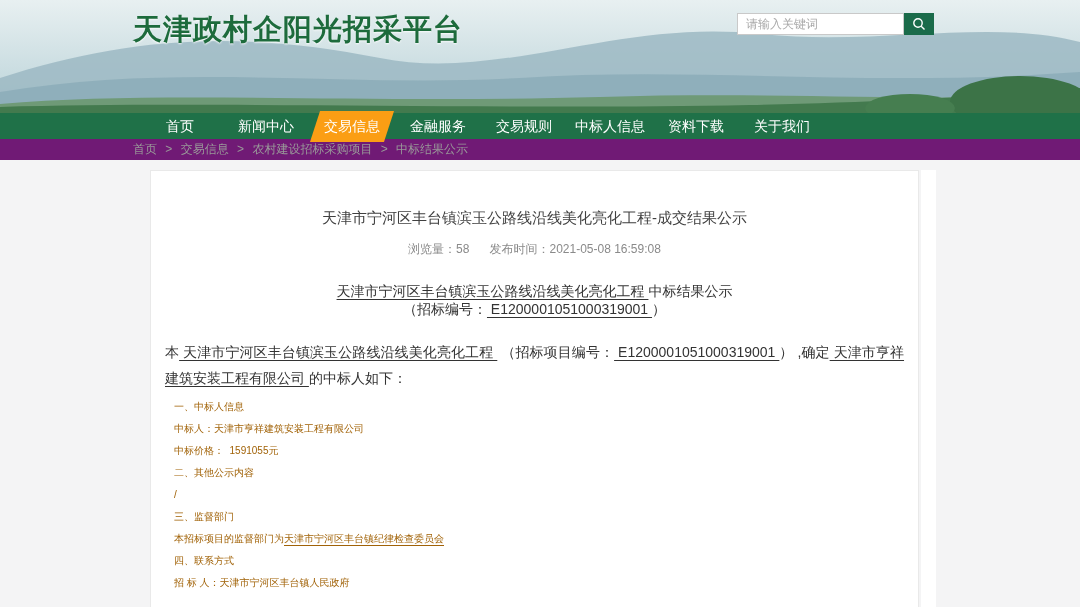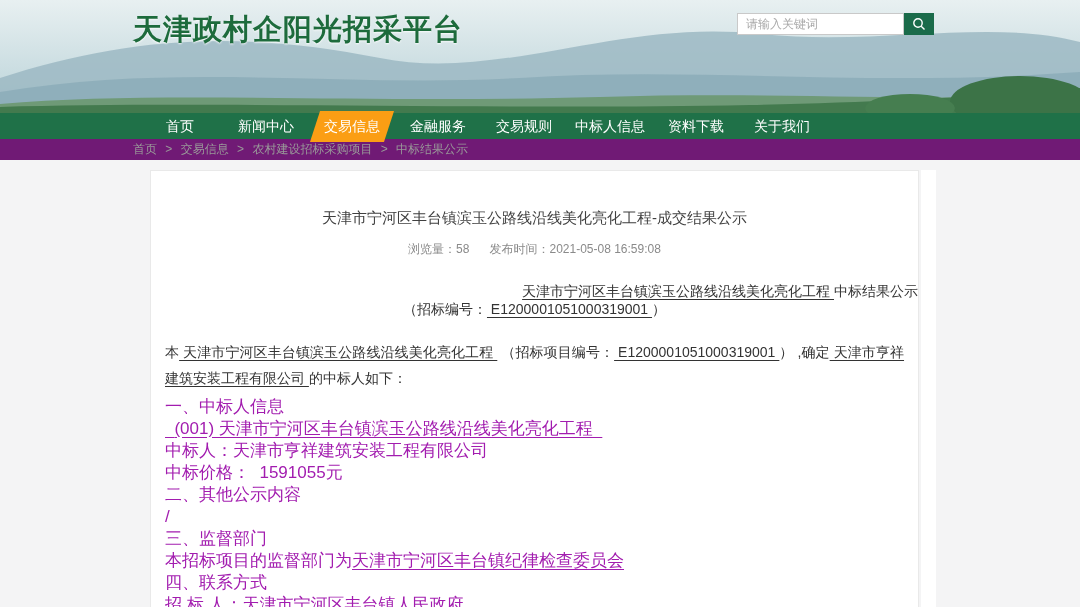--- a/index.html
+++ b/index.html
@@ -36,26 +36,26 @@
 
   
   .main-bg{position:absolute;top:160px;left:0;width:1080px;height:447px;background:#f4f4f5;}
   .gutter{position:absolute;left:921px;top:170px;width:15px;height:437px;background:#fff;}
   .card{position:absolute;left:150px;top:170px;width:769px;height:437px;background:#fff;
         border:1px solid #e9e9e9;border-bottom:none;box-sizing:border-box;overflow:hidden;}
 
   .art-title{margin-top:38px;text-align:center;font-size:15px;color:#404040;}
   .art-meta{margin-top:13px;text-align:center;font-size:12px;color:#8a8a8a;}
   .art-meta .gap{display:inline-block;width:20px;}
-  .sub1{margin-top:25px;text-align:right;font-size:14px;color:#333;}
+  .sub1{margin-top:25px;text-align:center;font-size:14px;color:#333;}
   .sub2{text-align:center;font-size:14px;color:#333;}
   .para{margin:20px 14px 0;font-size:14px;color:#333;line-height:26px;
         white-space:pre-wrap;text-align:justify;}
   .lines{margin:5px 14px 0;}
-  .line{font-size:17px;color:#a21caf;line-height:22px;white-space:pre-wrap;}
+  .line{font-size:10px;color:#a16207;line-height:22px;white-space:pre-wrap;margin-left:9px;}
   .u{text-decoration:underline;text-underline-offset:3px;}
 </style>
 </head>
 <body>
 
 <div class="screen">
 
   <div class="banner">
     <svg width="1080" height="113" viewBox="0 0 1080 113">
       <defs>
@@ -122,21 +122,20 @@
     </div>
 
     <div class="sub2">
       <span>（招标编号：</span><span class="u"> E1200001051000319001 </span><span>）</span>
     </div>
 
     <div class="para"><span>本</span><span class="u"> 天津市宁河区丰台镇滨玉公路线沿线美化亮化工程 </span><span> （招标项目编号：</span><span class="u"> E1200001051000319001 </span><span>） ,确定</span><span class="u"> 天津市亨祥建筑安装工程有限公司 </span><span>的中标人如下：</span></div>
 
     <div class="lines">
       <div class="line"><span>一、中标人信息</span><span class="u"></span><span></span></div>
-      <div class="line"><span></span><span class="u">  (001) 天津市宁河区丰台镇滨玉公路线沿线美化亮化工程  </span><span></span></div>
       <div class="line"><span>中标人：天津市亨祥建筑安装工程有限公司</span><span class="u"></span><span></span></div>
       <div class="line"><span>中标价格：  1591055元</span><span class="u"></span><span></span></div>
       <div class="line"><span>二、其他公示内容</span><span class="u"></span><span></span></div>
       <div class="line"><span>/</span><span class="u"></span><span></span></div>
       <div class="line"><span>三、监督部门</span><span class="u"></span><span></span></div>
       <div class="line"><span>本招标项目的监督部门为</span><span class="u">天津市宁河区丰台镇纪律检查委员会</span><span></span></div>
       <div class="line"><span>四、联系方式</span><span class="u"></span><span></span></div>
       <div class="line"><span>招 标 人：天津市宁河区丰台镇人民政府</span><span class="u"></span><span></span></div>
 
     </div>

